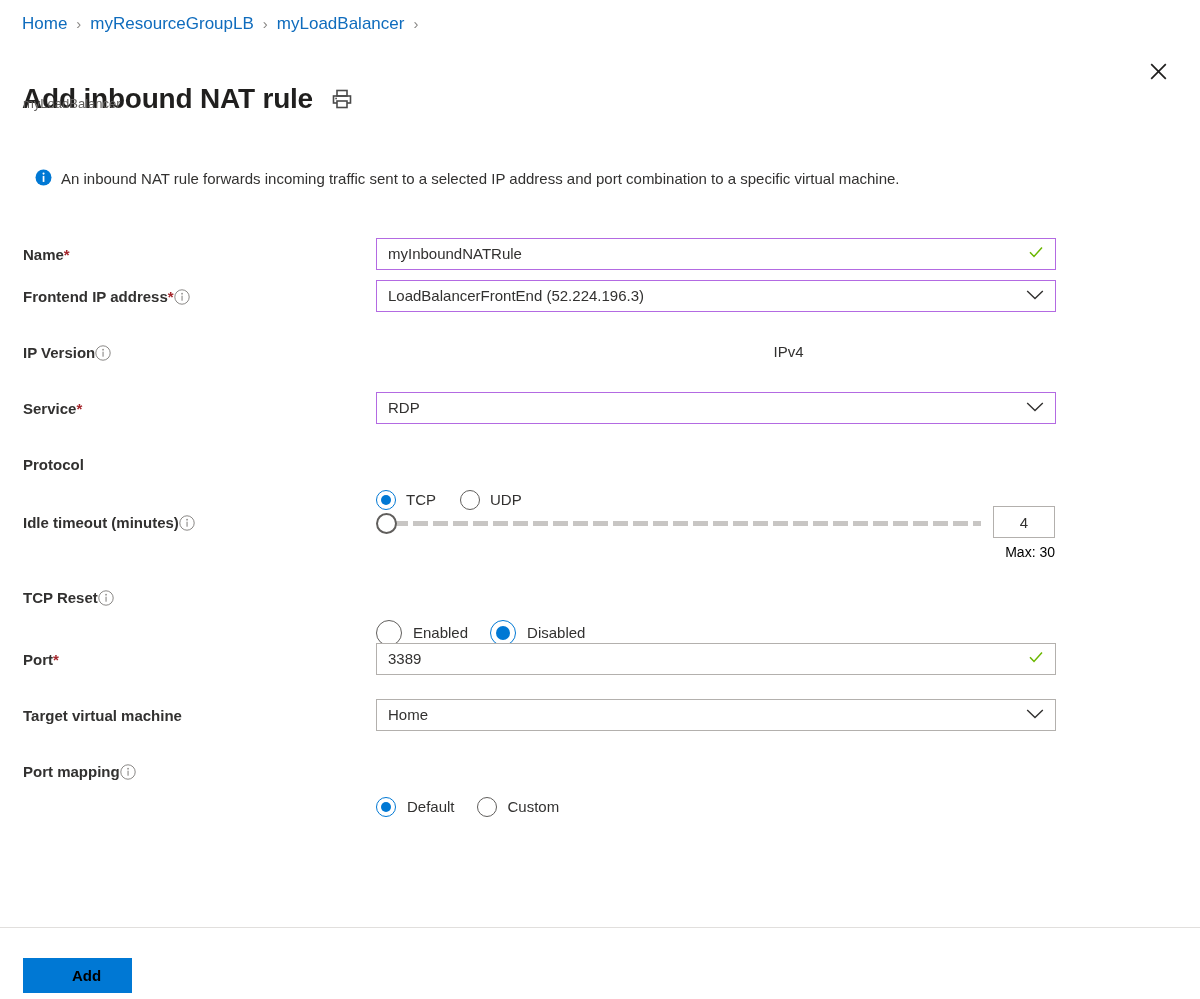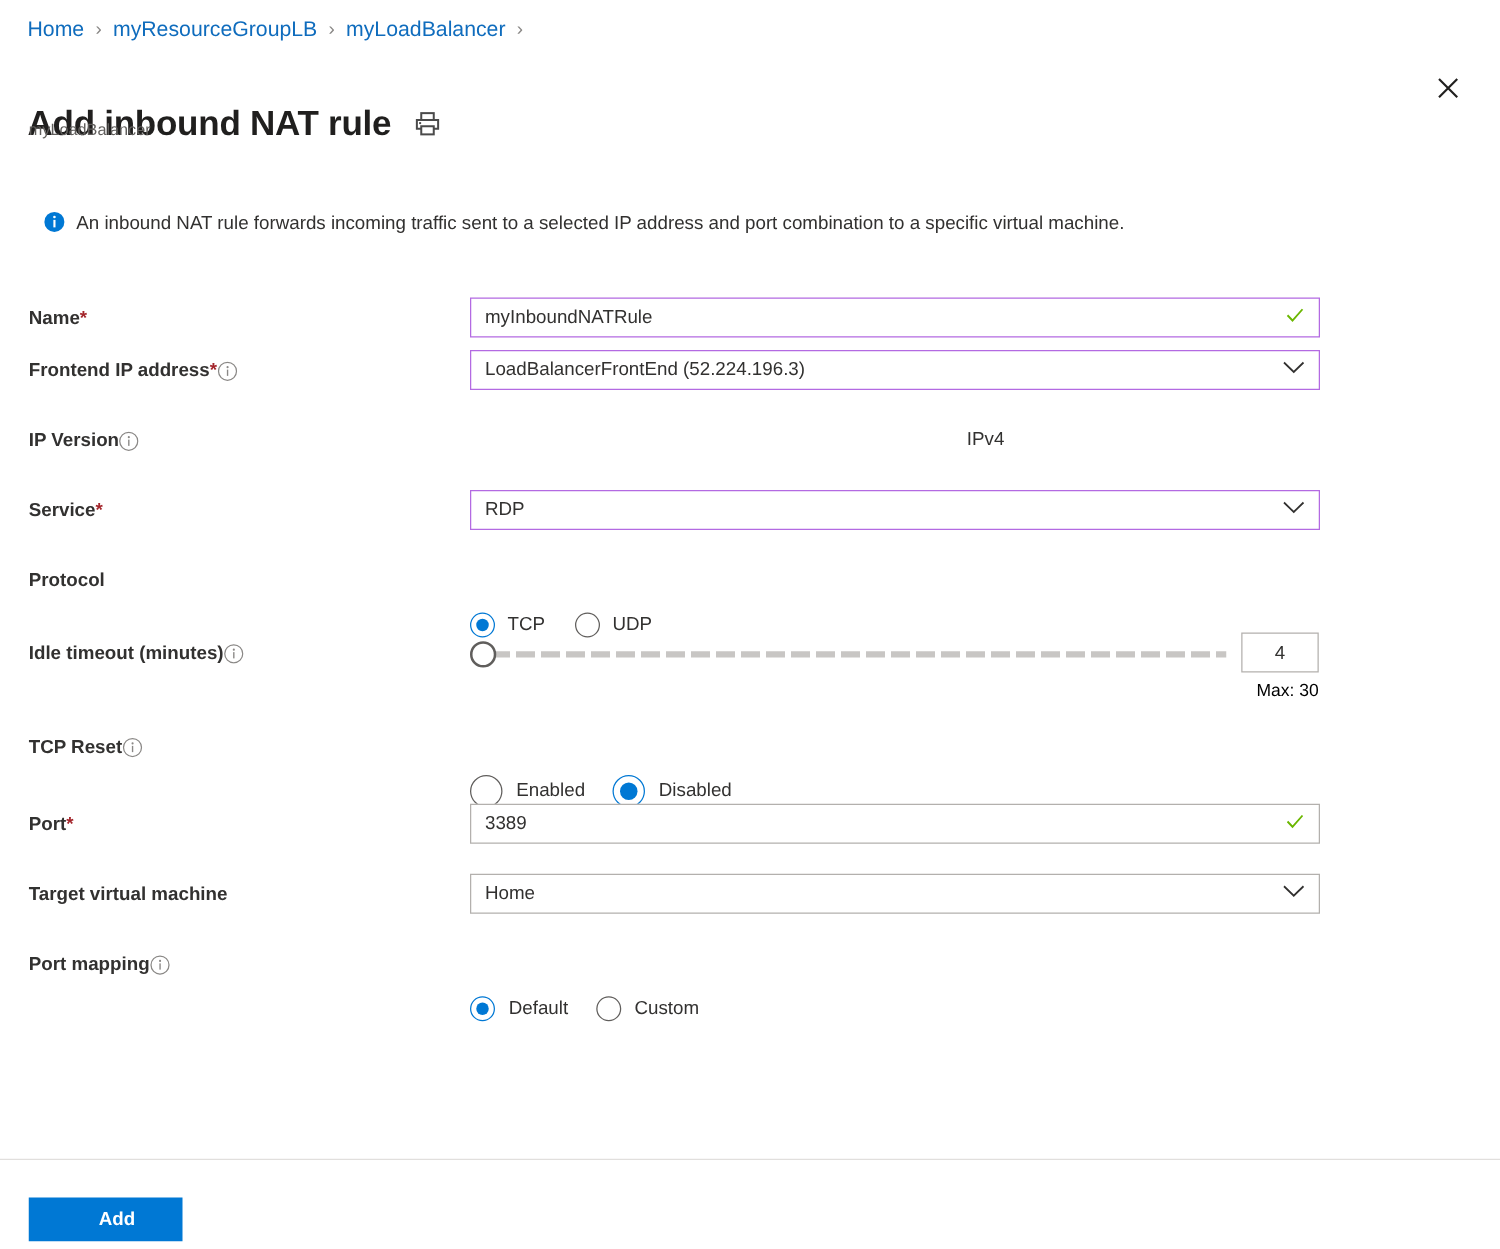--- a/index.html
+++ b/index.html
@@ -152,22 +152,22 @@
     text-align: right; width: 62px;
   }
 
   
   .footer-divider {
     position: absolute; left: 0; top: 927px; width: 1200px;
     height: 1px; background: #e1dfdd;
   }
   .add-btn {
     position: absolute; left: 23px; top: 958px;
-    width: 123px; height: 35px;
-    background: #0078d4; color: #ffffff;
+    width: 109px; height: 35px;
+    background: #0078d4; color: #000000;
     border: none; cursor: pointer;
     font-family: "Liberation Sans", sans-serif;
     font-size: 15px; font-weight: 600;
     display: flex; align-items: center; justify-content: center; padding-left: 24px;
   }
 </style>
 </head>
 <body>
 
 <div class="page">

